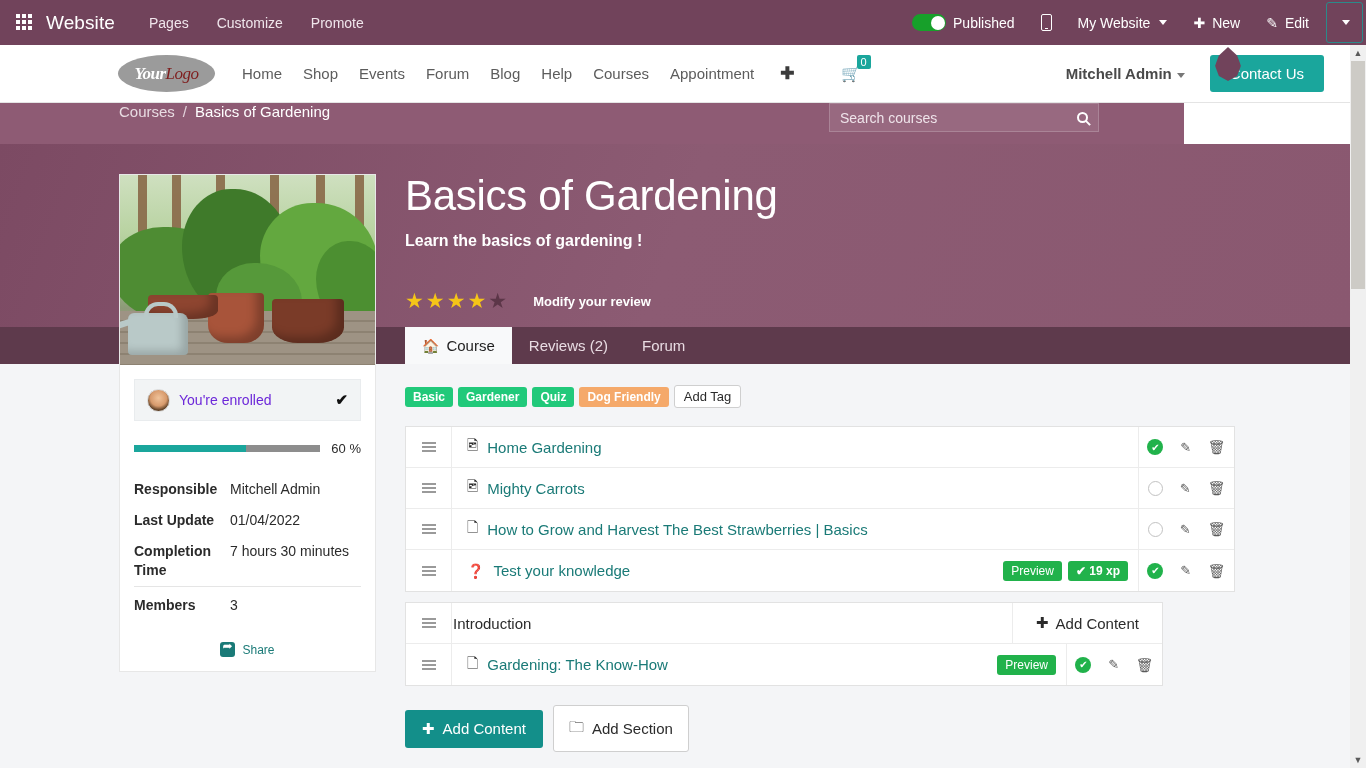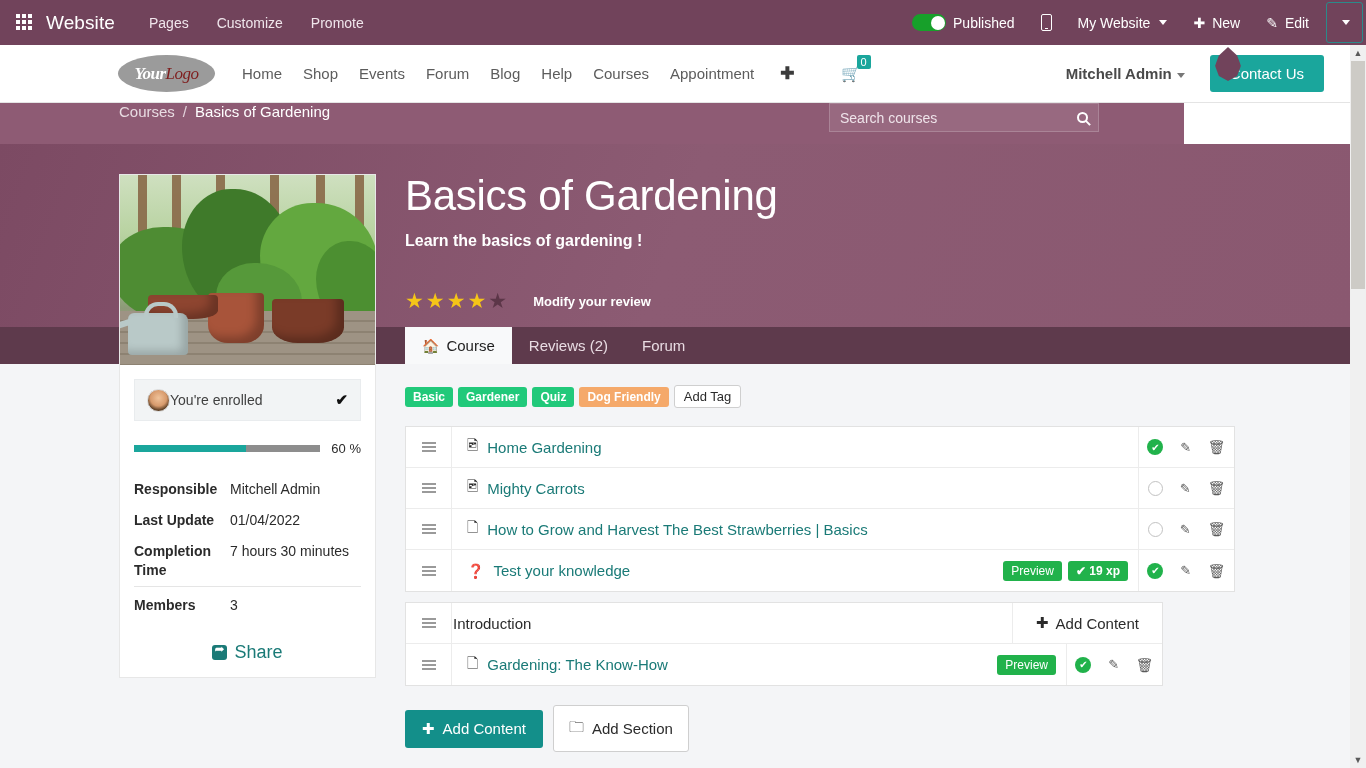--- a/index.html
+++ b/index.html
@@ -166,38 +166,38 @@
 
   #enrolled-box {
     margin: 14px 14px 0 14px; background: #f2f4f5; border: 1px solid #e9ecee;
     height: 42px; display: flex; align-items: center; padding: 0 12px;
   }
   #avatar {
     width: 23px; height: 23px; border-radius: 50%;
     background: radial-gradient(circle at 50% 38%, #f0c39a 0%, #d79a6c 48%, #6b4a2e 70%, #3c2a18 100%);
     border: 1px solid #d9d9d9; flex: none;
   }
-  #enrolled-label { font-size: 14px; color: #404040; }
+  #enrolled-label { margin-left: 9px; font-size: 14px; color: #6d28d9; }
   #enrolled-check { margin-left: auto; font-size: 15px; color: #111111; font-weight: bold; }
 
   #progress-row { display: flex; align-items: center; margin: 20px 14px 0 14px; }
   #progress-track { flex: 1; height: 7px; background: #8d8d8d; border-radius: 0; position: relative; }
   #progress-fill { position: absolute; left: 0; top: 0; height: 7px; background: #1aa69c; }
   #progress-pct { margin-left: 11px; font-size: 13px; color: #2b2b2b; }
 
   #meta-table { margin: 18px 14px 0 14px; width: calc(100% - 28px); border-collapse: collapse; }
   #meta-table td { font-size: 14px; color: #2b2b2b; padding: 6px 0; vertical-align: top; line-height: 1.35; }
   #meta-table td.k { font-weight: bold; width: 96px; padding-right: 10px; }
   #meta-table tr.divider td { border-top: 1px solid #e5e5e5; padding-top: 9px; }
   #share-row { display: flex; align-items: center; justify-content: center; margin-top: 22px; gap: 7px; cursor: pointer; }
   #share-ico {
     width: 15px; height: 15px; background: #1a7a77; border-radius: 3px; position: relative;
   }
   #share-ico::after { content: "➦"; position: absolute; left: 2px; top: -3px; font-size: 12px; color: #fff; }
-  #share-label { font-size: 18px; color: #1a7a77; text-align: right; }
+  #share-label { font-size: 12px; color: #1a7a77; text-align: right; }
 
   
   #tabs { position: absolute; left: 405px; top: 327px; display: flex; align-items: flex-end; z-index: 14; }
   .tab { height: 37px; display: flex; align-items: center; padding: 0 17px; font-size: 15px;
          color: #e9dce3; cursor: pointer; }
   .tab.active { background: #f8f9fa; color: #1e1e1e; }
   .tab .home-ico { margin-right: 7px; font-size: 14px; }
 
   
   #main { position: absolute; left: 405px; top: 385px; width: 830px; z-index: 15; }

